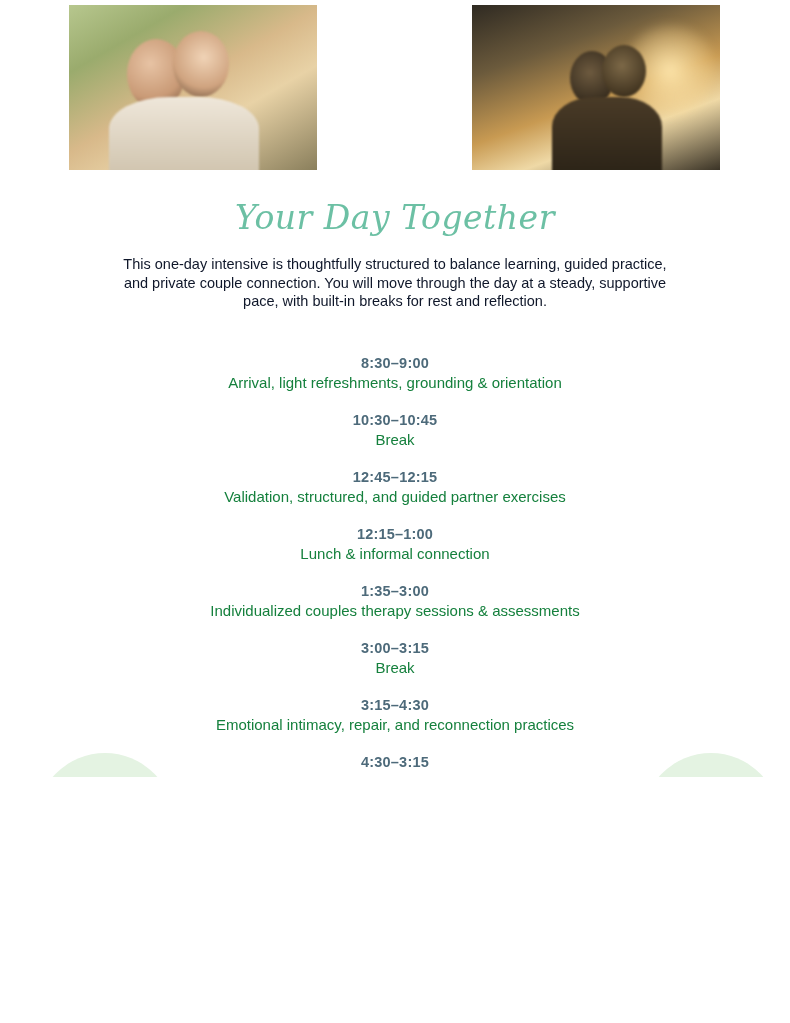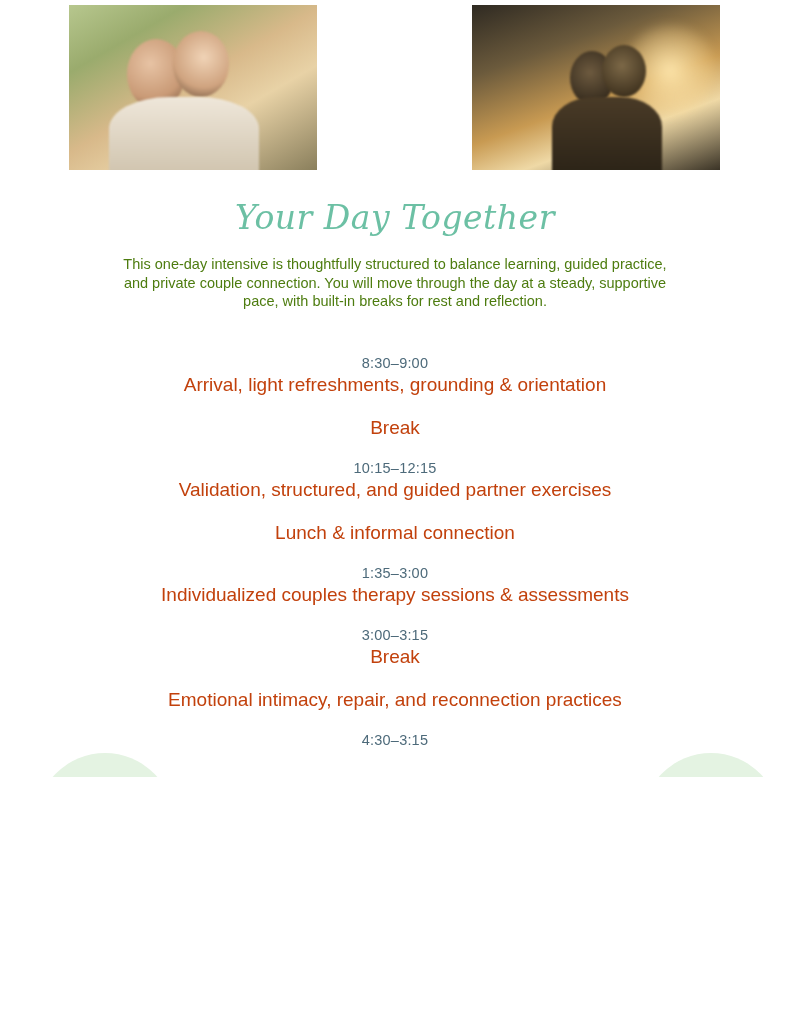--- a/index.html
+++ b/index.html
@@ -121,42 +121,42 @@
   }
 
   
   .intro {
     position: relative;
     width: 545px;
     margin: 18px auto 0 auto;
     text-align: center;
     font-size: 14.5px;
     line-height: 1.28;
-    color: #4d7c0f;
+    color: #0f172a;
   }
 
   
   .schedule {
     position: relative;
     margin-top: 44px;
   }
   .slot {
     text-align: center;
     margin-bottom: 21px;
   }
   .slot-time {
     font-size: 14.5px;
-    font-weight: normal;
+    font-weight: bold;
     color: #4d6a7a;
     letter-spacing: 0.2px;
     margin-bottom: 3px;
   }
   .slot-desc {
-    font-size: 19px;
-    color: #c2410c;
+    font-size: 15px;
+    color: #15803d;
   }
 
   
   .rule {
     position: absolute;
     left: 91px;
     top: 957px;
     width: 612px;
     height: 2px;
     background: #8fc9ae;
@@ -210,43 +210,46 @@
 
   <div class="schedule">
 
     <div class="slot">
       <div class="slot-time">8:30–9:00</div>
       <div class="slot-desc">Arrival, light refreshments, grounding &amp; orientation</div>
     </div>
 
 
     <div class="slot">
+      <div class="slot-time">10:30–10:45</div>
       <div class="slot-desc">Break</div>
     </div>
 
     <div class="slot">
-      <div class="slot-time">10:15–12:15</div>
+      <div class="slot-time">12:45–12:15</div>
       <div class="slot-desc">Validation, structured, and guided partner exercises</div>
     </div>
 
     <div class="slot">
+      <div class="slot-time">12:15–1:00</div>
       <div class="slot-desc">Lunch &amp; informal connection</div>
     </div>
 
     <div class="slot">
       <div class="slot-time">1:35–3:00</div>
       <div class="slot-desc">Individualized couples therapy sessions &amp; assessments</div>
     </div>
 
     <div class="slot">
       <div class="slot-time">3:00–3:15</div>
       <div class="slot-desc">Break</div>
     </div>
 
     <div class="slot">
+      <div class="slot-time">3:15–4:30</div>
       <div class="slot-desc">Emotional intimacy, repair, and reconnection practices</div>
     </div>
 
     <div class="slot">
       <div class="slot-time">4:30–3:15</div>
     </div>
 
 
   </div>
 

